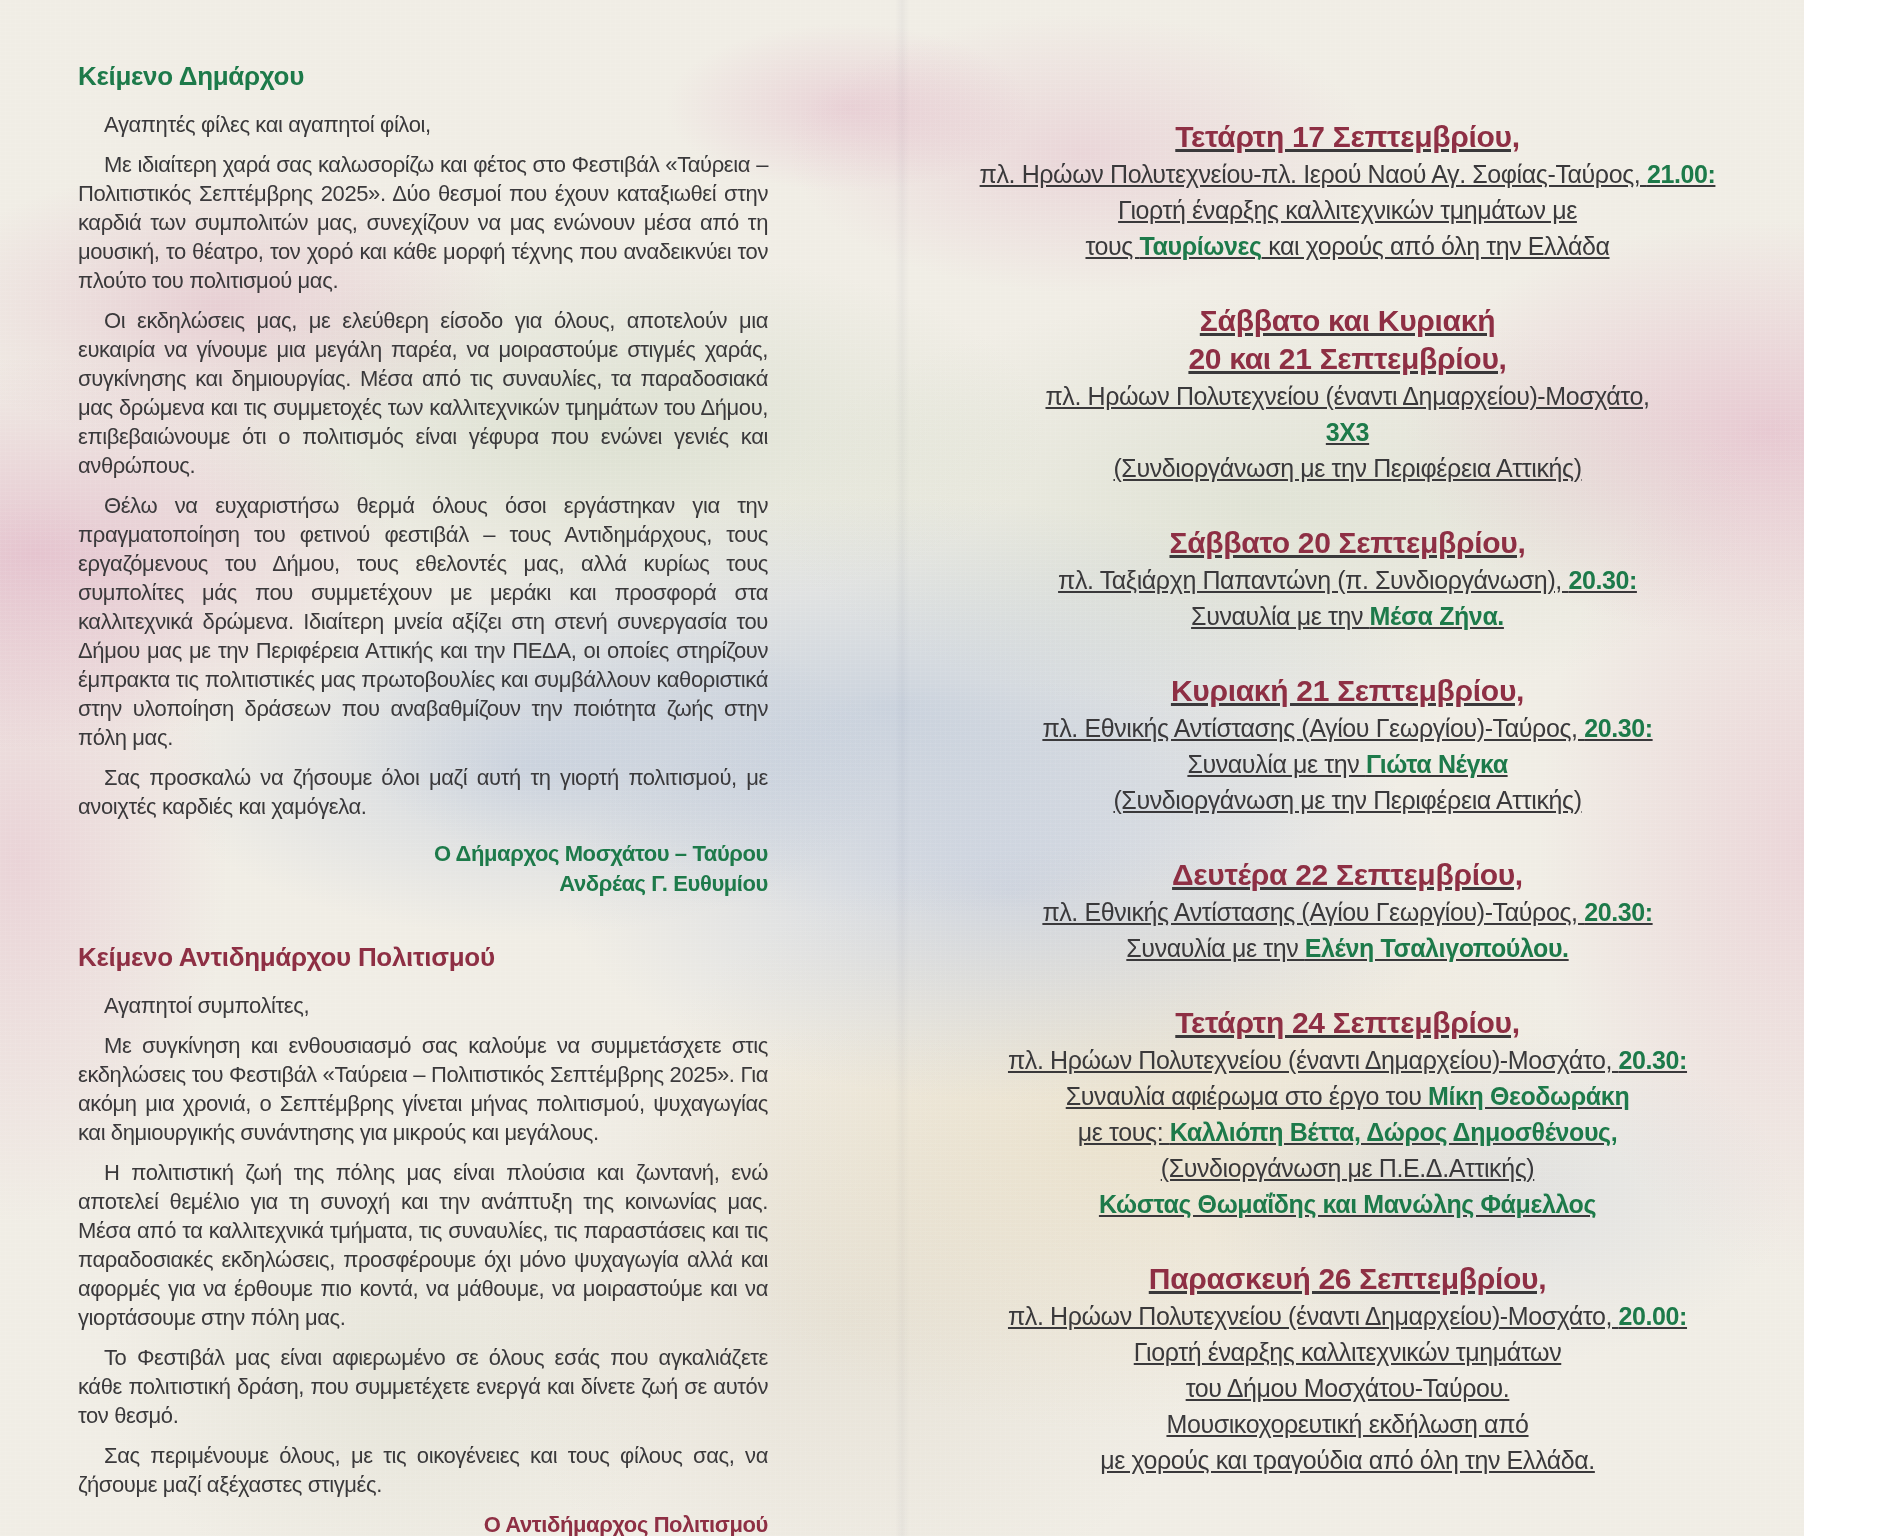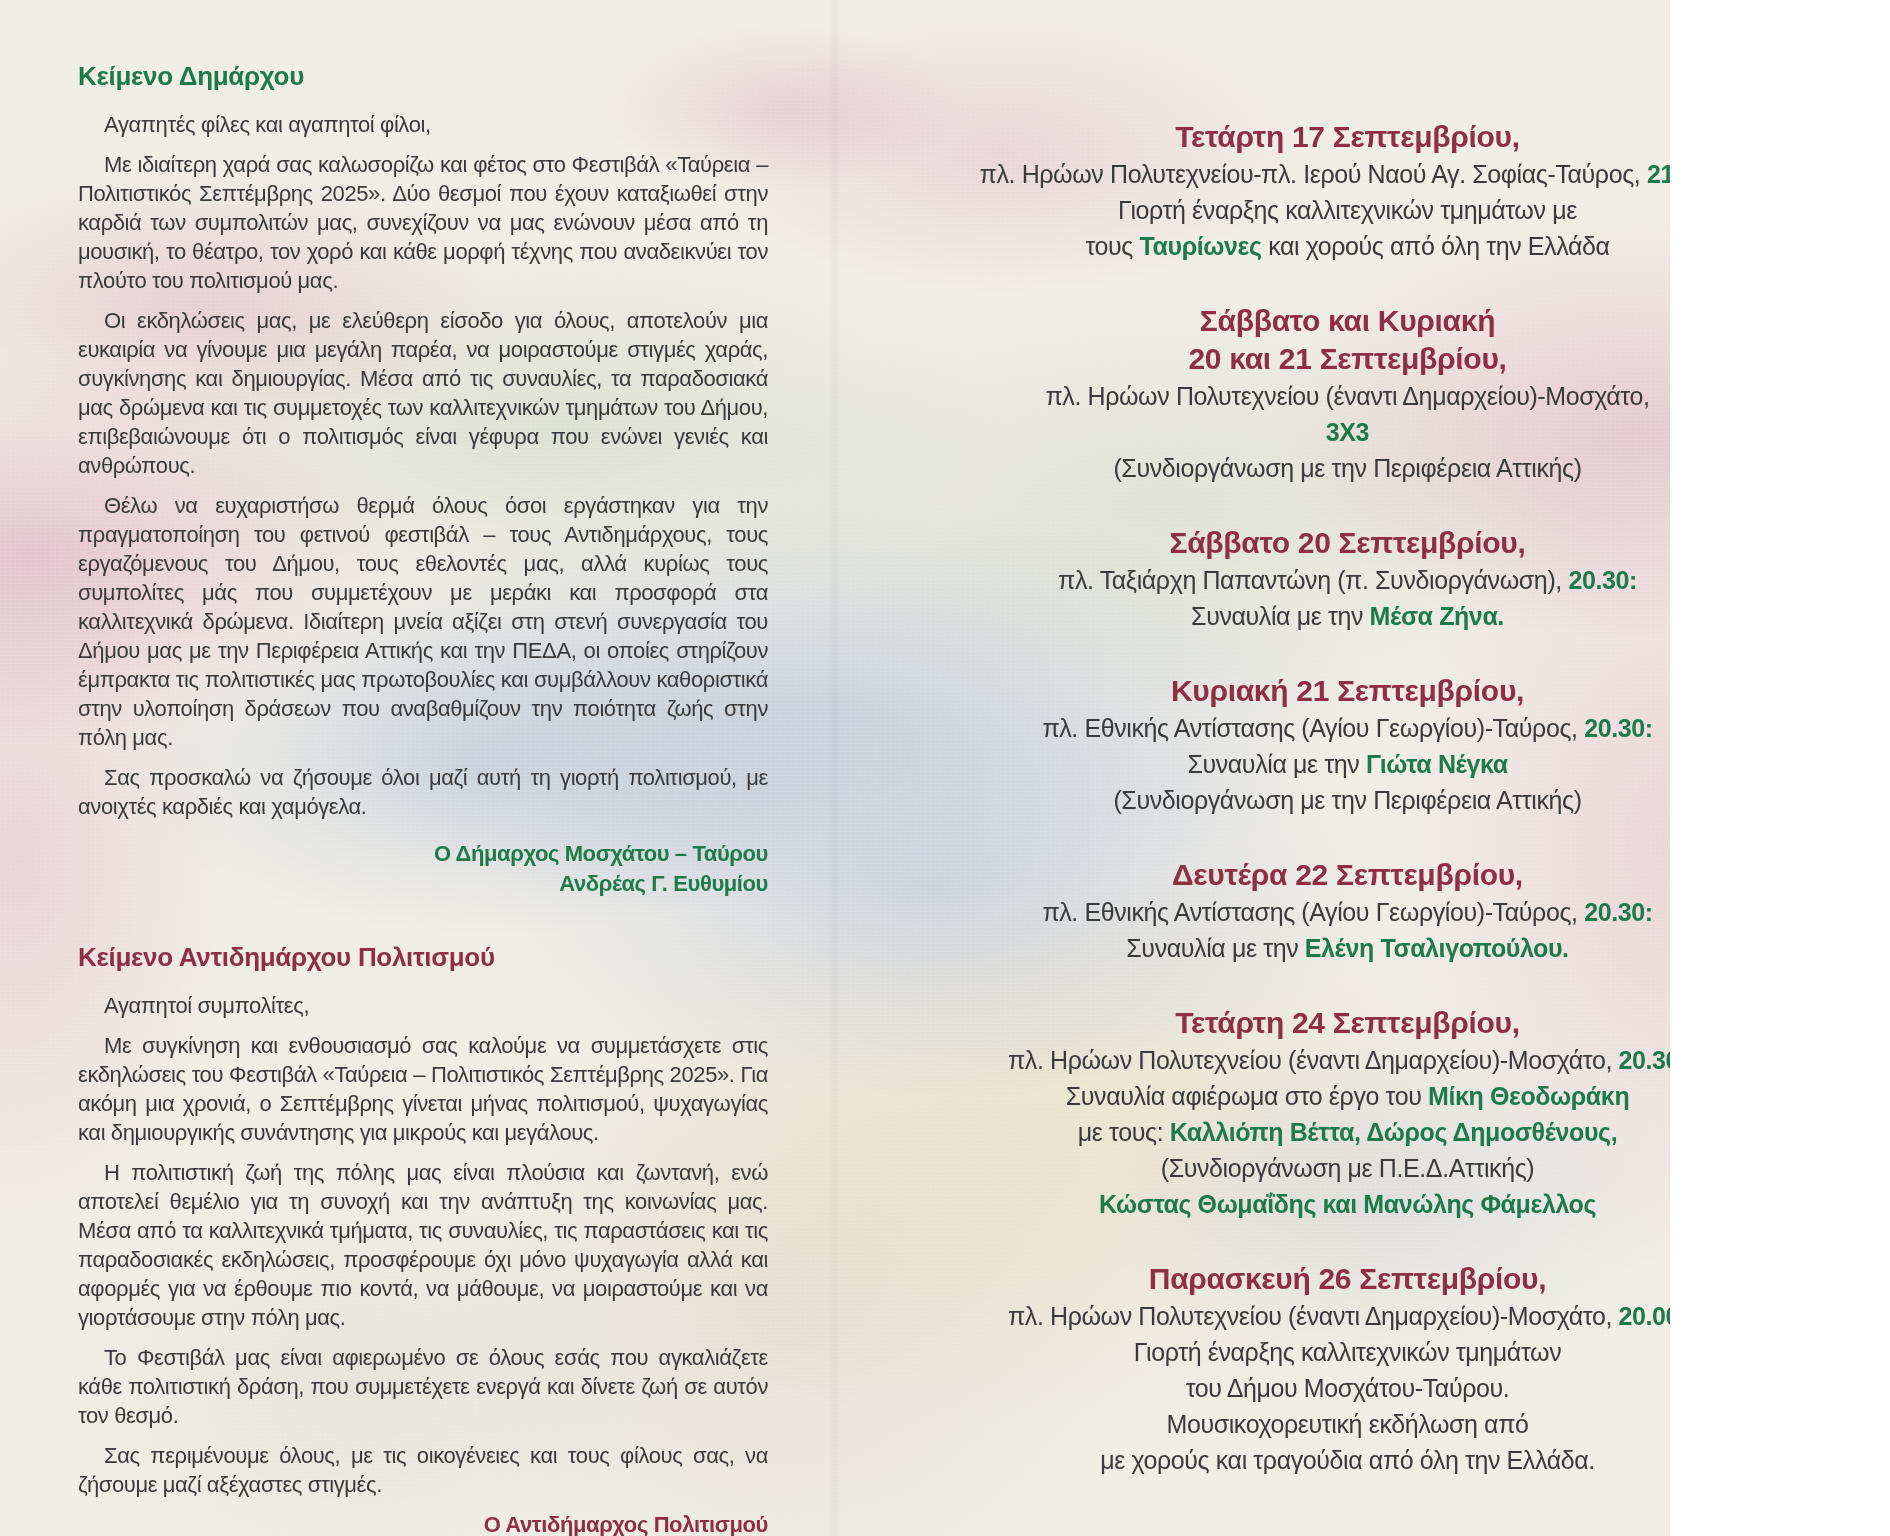--- a/index.html
+++ b/index.html
@@ -2,21 +2,21 @@
 <html lang="el"><head>
 <meta charset="utf-8">
 <style>
   html,body{margin:0;padding:0;}
   body{
     width:1890px;height:1536px;overflow:hidden;
     font-family:"Liberation Sans","DejaVu Sans",sans-serif;
     color:#3a393b;
   }
   .spread{
-    position:relative;width:1670px;height:1536px;overflow:hidden;
+    position:relative;width:1804px;height:1536px;overflow:hidden;
     background-color:#f0ede5;
     background-image:
       radial-gradient(ellipse 420px 200px at 12% 20%, rgba(205,120,160,.26), transparent 70%),
       radial-gradient(ellipse 520px 280px at 2% 36%, rgba(205,110,160,.30), transparent 70%),
       radial-gradient(ellipse 300px 520px at 1% 56%, rgba(210,120,165,.22), transparent 70%),
       radial-gradient(ellipse 420px 200px at 60% 10%, rgba(210,130,170,.22), transparent 70%),
       radial-gradient(ellipse 260px 120px at 47% 7%, rgba(210,130,170,.25), transparent 70%),
       radial-gradient(ellipse 520px 300px at 98% 28%, rgba(210,120,165,.30), transparent 70%),
       radial-gradient(ellipse 380px 620px at 100% 55%, rgba(215,130,170,.22), transparent 70%),
       radial-gradient(ellipse 620px 260px at 34% 28%, rgba(150,180,140,.22), transparent 70%),
@@ -50,21 +50,21 @@
     margin:0 0 11px 0;text-align:justify;text-indent:26px;color:#3a393b;
   }
   .sig{margin:6px 0 0 0;text-align:right;font-weight:bold;line-height:30px;}
   .sig.green{color:#1d7a4a;margin-top:18px;}
   .sig.maroon{color:#8e2f44;}
   .section-gap{height:42px;}
   
   .page-right{
     position:absolute;left:905px;top:118px;width:885px;text-align:center;
   }
-  .event{margin:0 0 38px 0;}
+  .event{margin:0 0 38px 0;text-decoration:underline;}
   .event-date{
     color:#8e2f44;font-weight:bold;font-size:30px;line-height:38px;letter-spacing:-0.3px;
   }
   .event-line{font-size:25px;line-height:36px;letter-spacing:-0.4px;color:#3a393b;}
   .event-line .g{color:#1d7a4a;font-weight:bold;}
 </style>
 </head>
 <body>
 
 <div class="spread">

